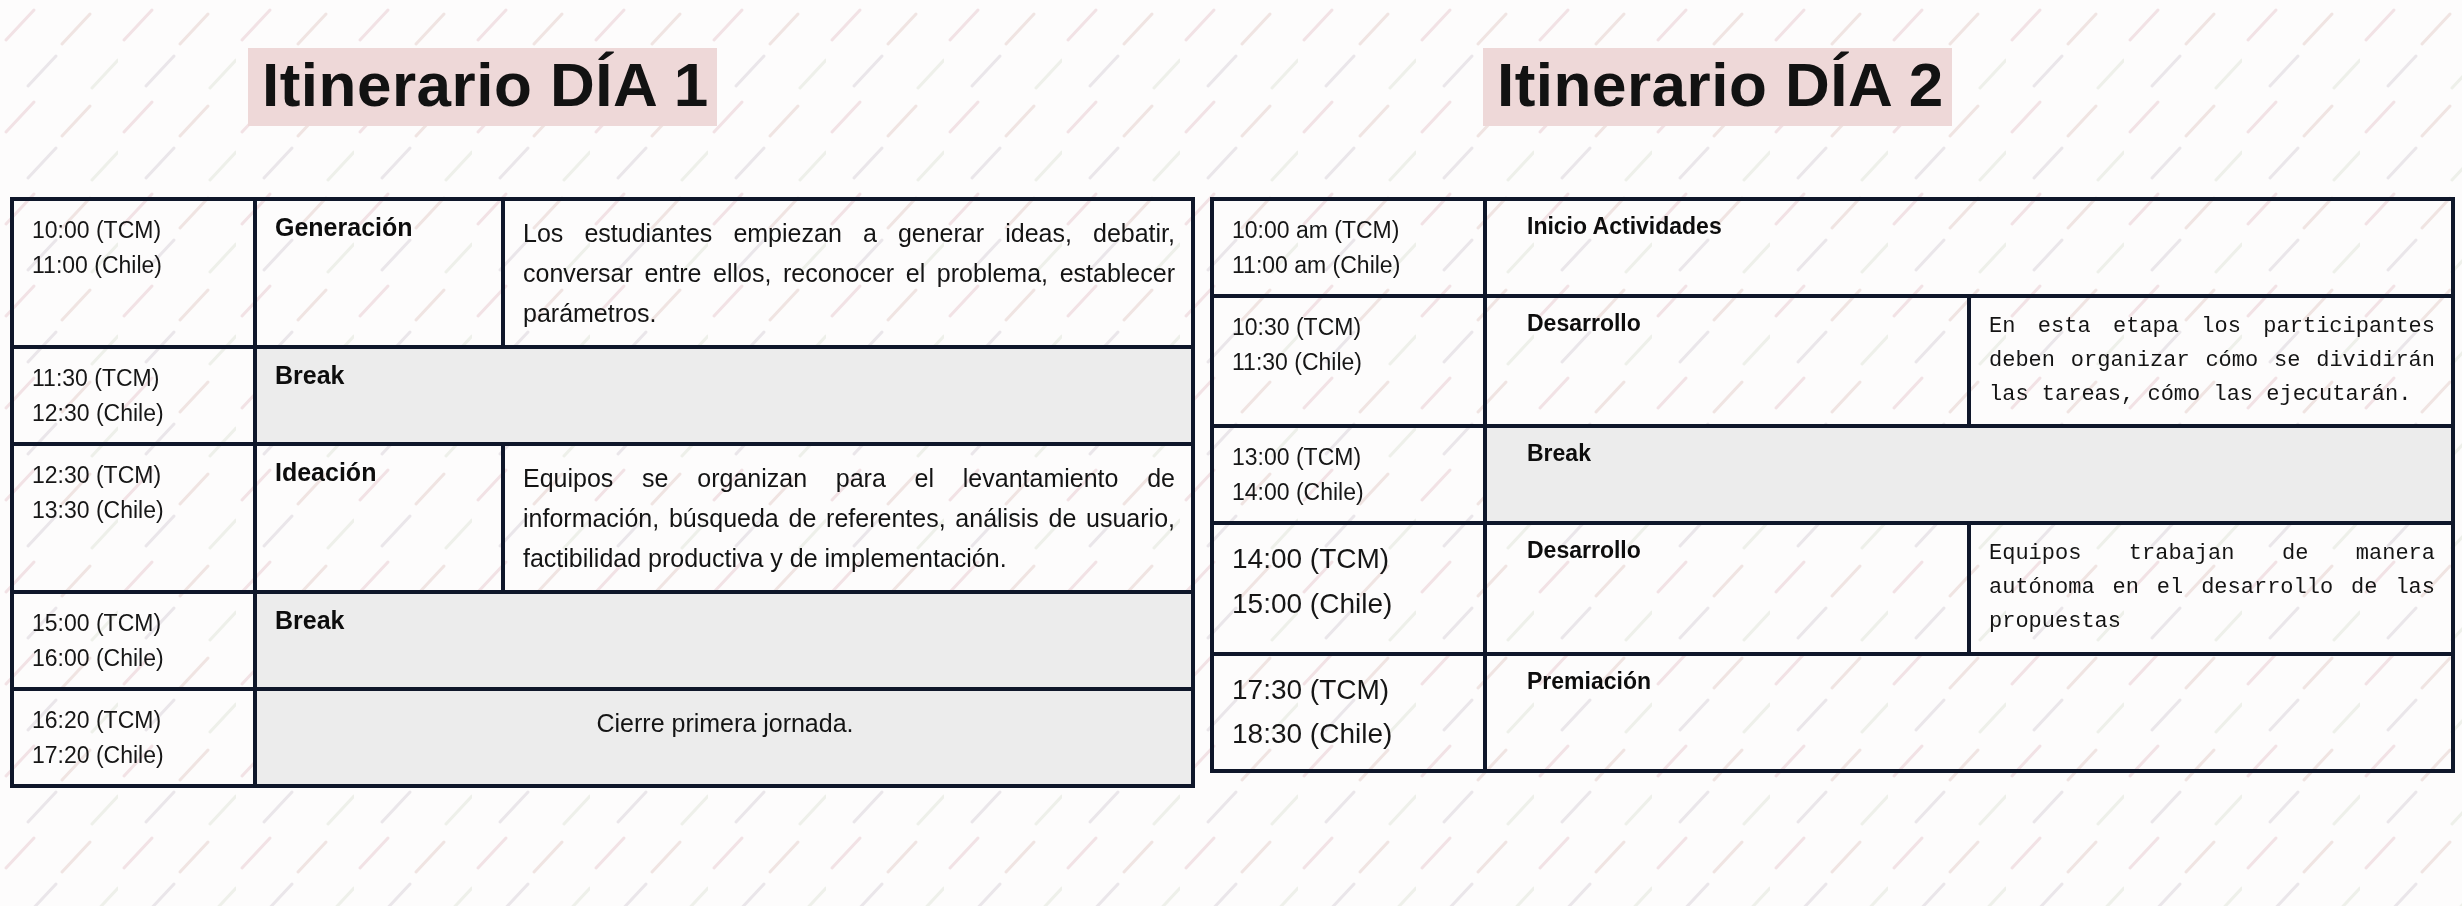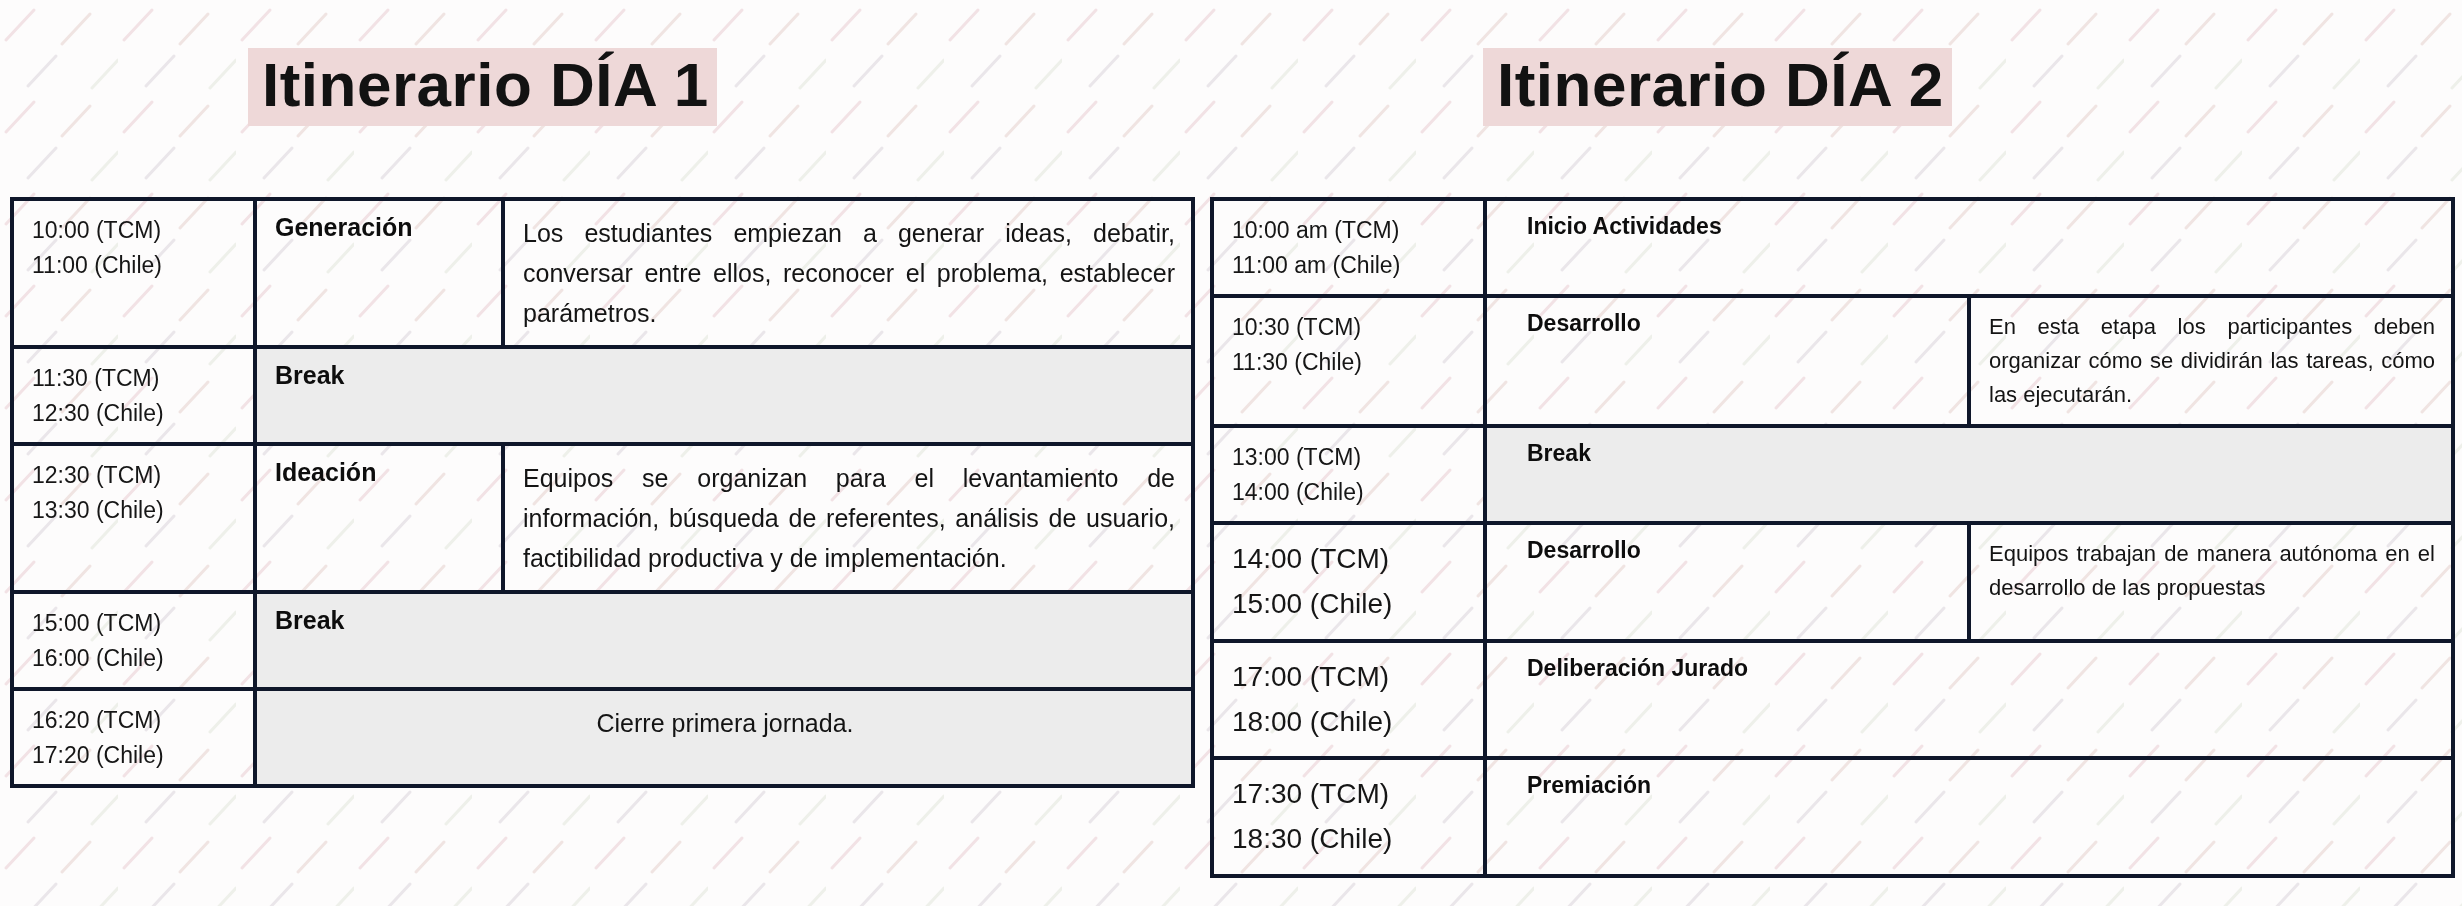--- a/index.html
+++ b/index.html
@@ -81,20 +81,21 @@
   .cell-desc {
     font-size: 25px;
     line-height: 1.6;
     color: #141414;
     text-align: justify;
     text-justify: inter-word;
   }
   .cell-desc.small {
     font-size: 22px;
     line-height: 1.55;
+    font-family: Liberation Mono, monospace;
   }
   .cell-desc.plain {
     font-size: 25px;
     text-align: center;
   }
   .break-cell {
     background: #ececec !important;
   }
 
   
@@ -206,27 +207,20 @@
 
       <tr>
         <td class="col-time cell-time big">
           <div>14:00 (TCM)</div>
           <div>15:00 (Chile)</div>
         </td>
         <td class="col-label cell-label small">Desarrollo</td>
         <td class="cell-desc small">Equipos trabajan de manera autónoma en el desarrollo de las propuestas</td>
       </tr>
 
-      <tr>
-        <td class="col-time cell-time big">
-          <div>17:00 (TCM)</div>
-          <div>18:00 (Chile)</div>
-        </td>
-        <td class="cell-label small" colspan="2">Deliberación Jurado</td>
-      </tr>
 
       <tr>
         <td class="col-time cell-time big">
           <div>17:30 (TCM)</div>
           <div>18:30 (Chile)</div>
         </td>
         <td class="cell-label small" colspan="2">Premiación</td>
       </tr>
     </tbody>
   </table>

